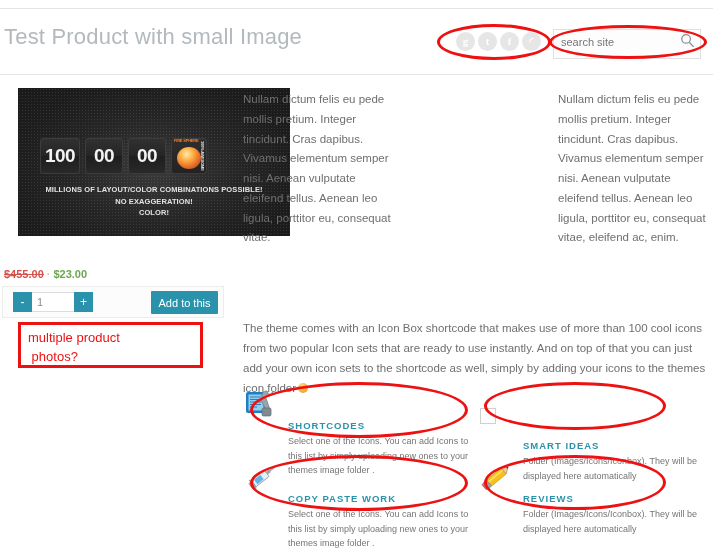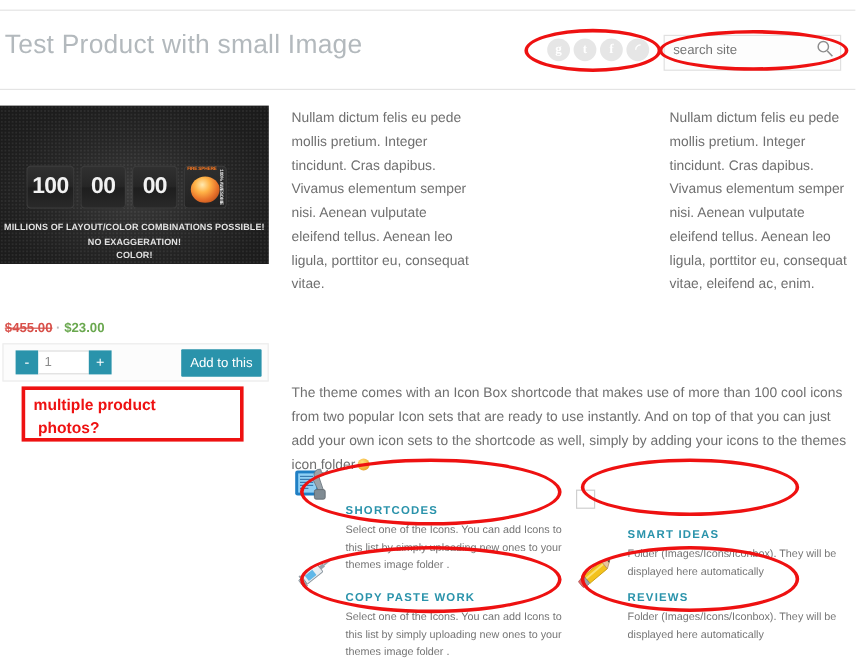--- a/index.html
+++ b/index.html
@@ -91,25 +91,26 @@
   .header-rule {
     position: absolute;
     left: 0; top: 74px;
     width: 713px; height: 1px;
     background: #e4e4e4;
   }
 
   
   .product-image {
     position: absolute;
-    left: 0; top: 88px;
-    width: 224px; height: 132px;
+    left: 18px; top: 88px;
+    width: 224px; height: 148px;
     background:
       radial-gradient(ellipse at 50% 55%, #3a3a3a 0%, #262626 45%, #1d1d1d 75%, #1a1a1a 100%);
     overflow: hidden;
+    padding-left: 48px;
   }
   .dots {
     position: absolute;
     left: 0; top: 0; right: 0; bottom: 0;
     background-image: radial-gradient(#ffffff 0.5px, transparent 0.6px);
     background-size: 3px 3px;
     opacity: .10;
   }
   .counter-row {
     position: absolute;
@@ -353,21 +354,21 @@
     border: 3.5px solid #ee1111;
     box-sizing: border-box;
     background: #ffffff;
     pointer-events: none;
   }
   .anno-rect span {
     position: absolute;
     left: 7px; top: 4px;
     color: #ee1111;
     font-size: 13px;
-    font-weight: bold;
+    font-weight: normal;
     line-height: 1.45;
   }
 </style>
 </head>
 <body>
 
 <div class="page">
 
   <div class="top-rule"></div>
 

